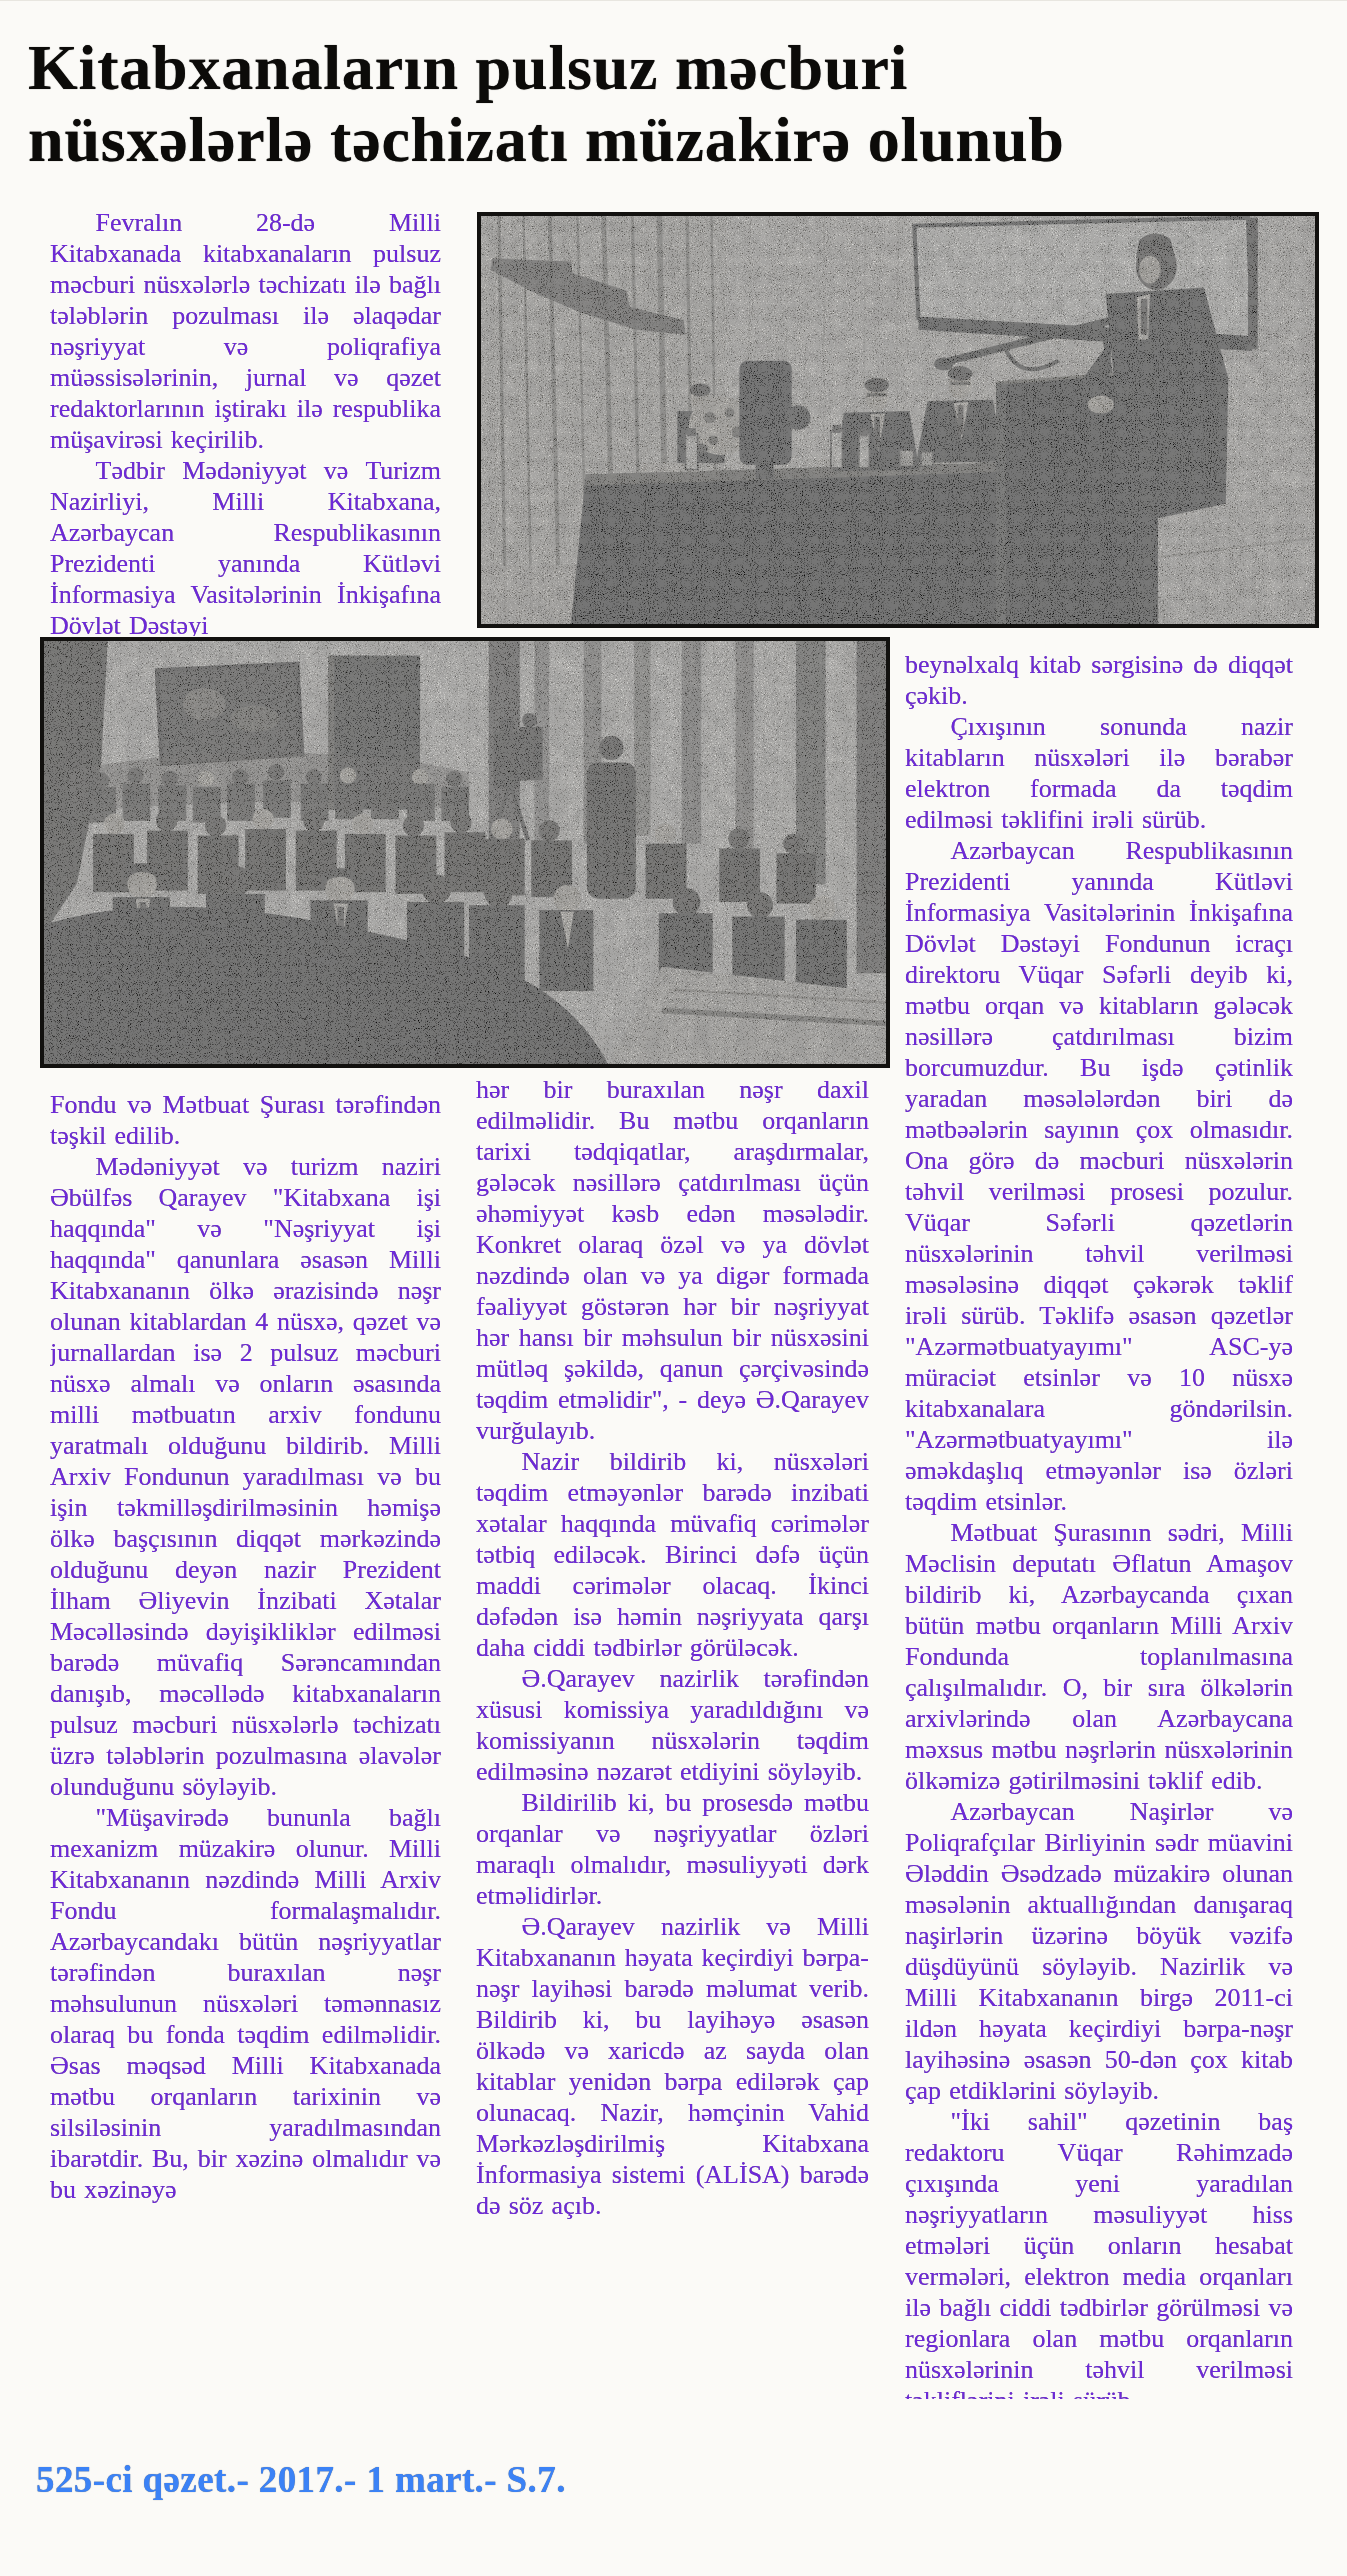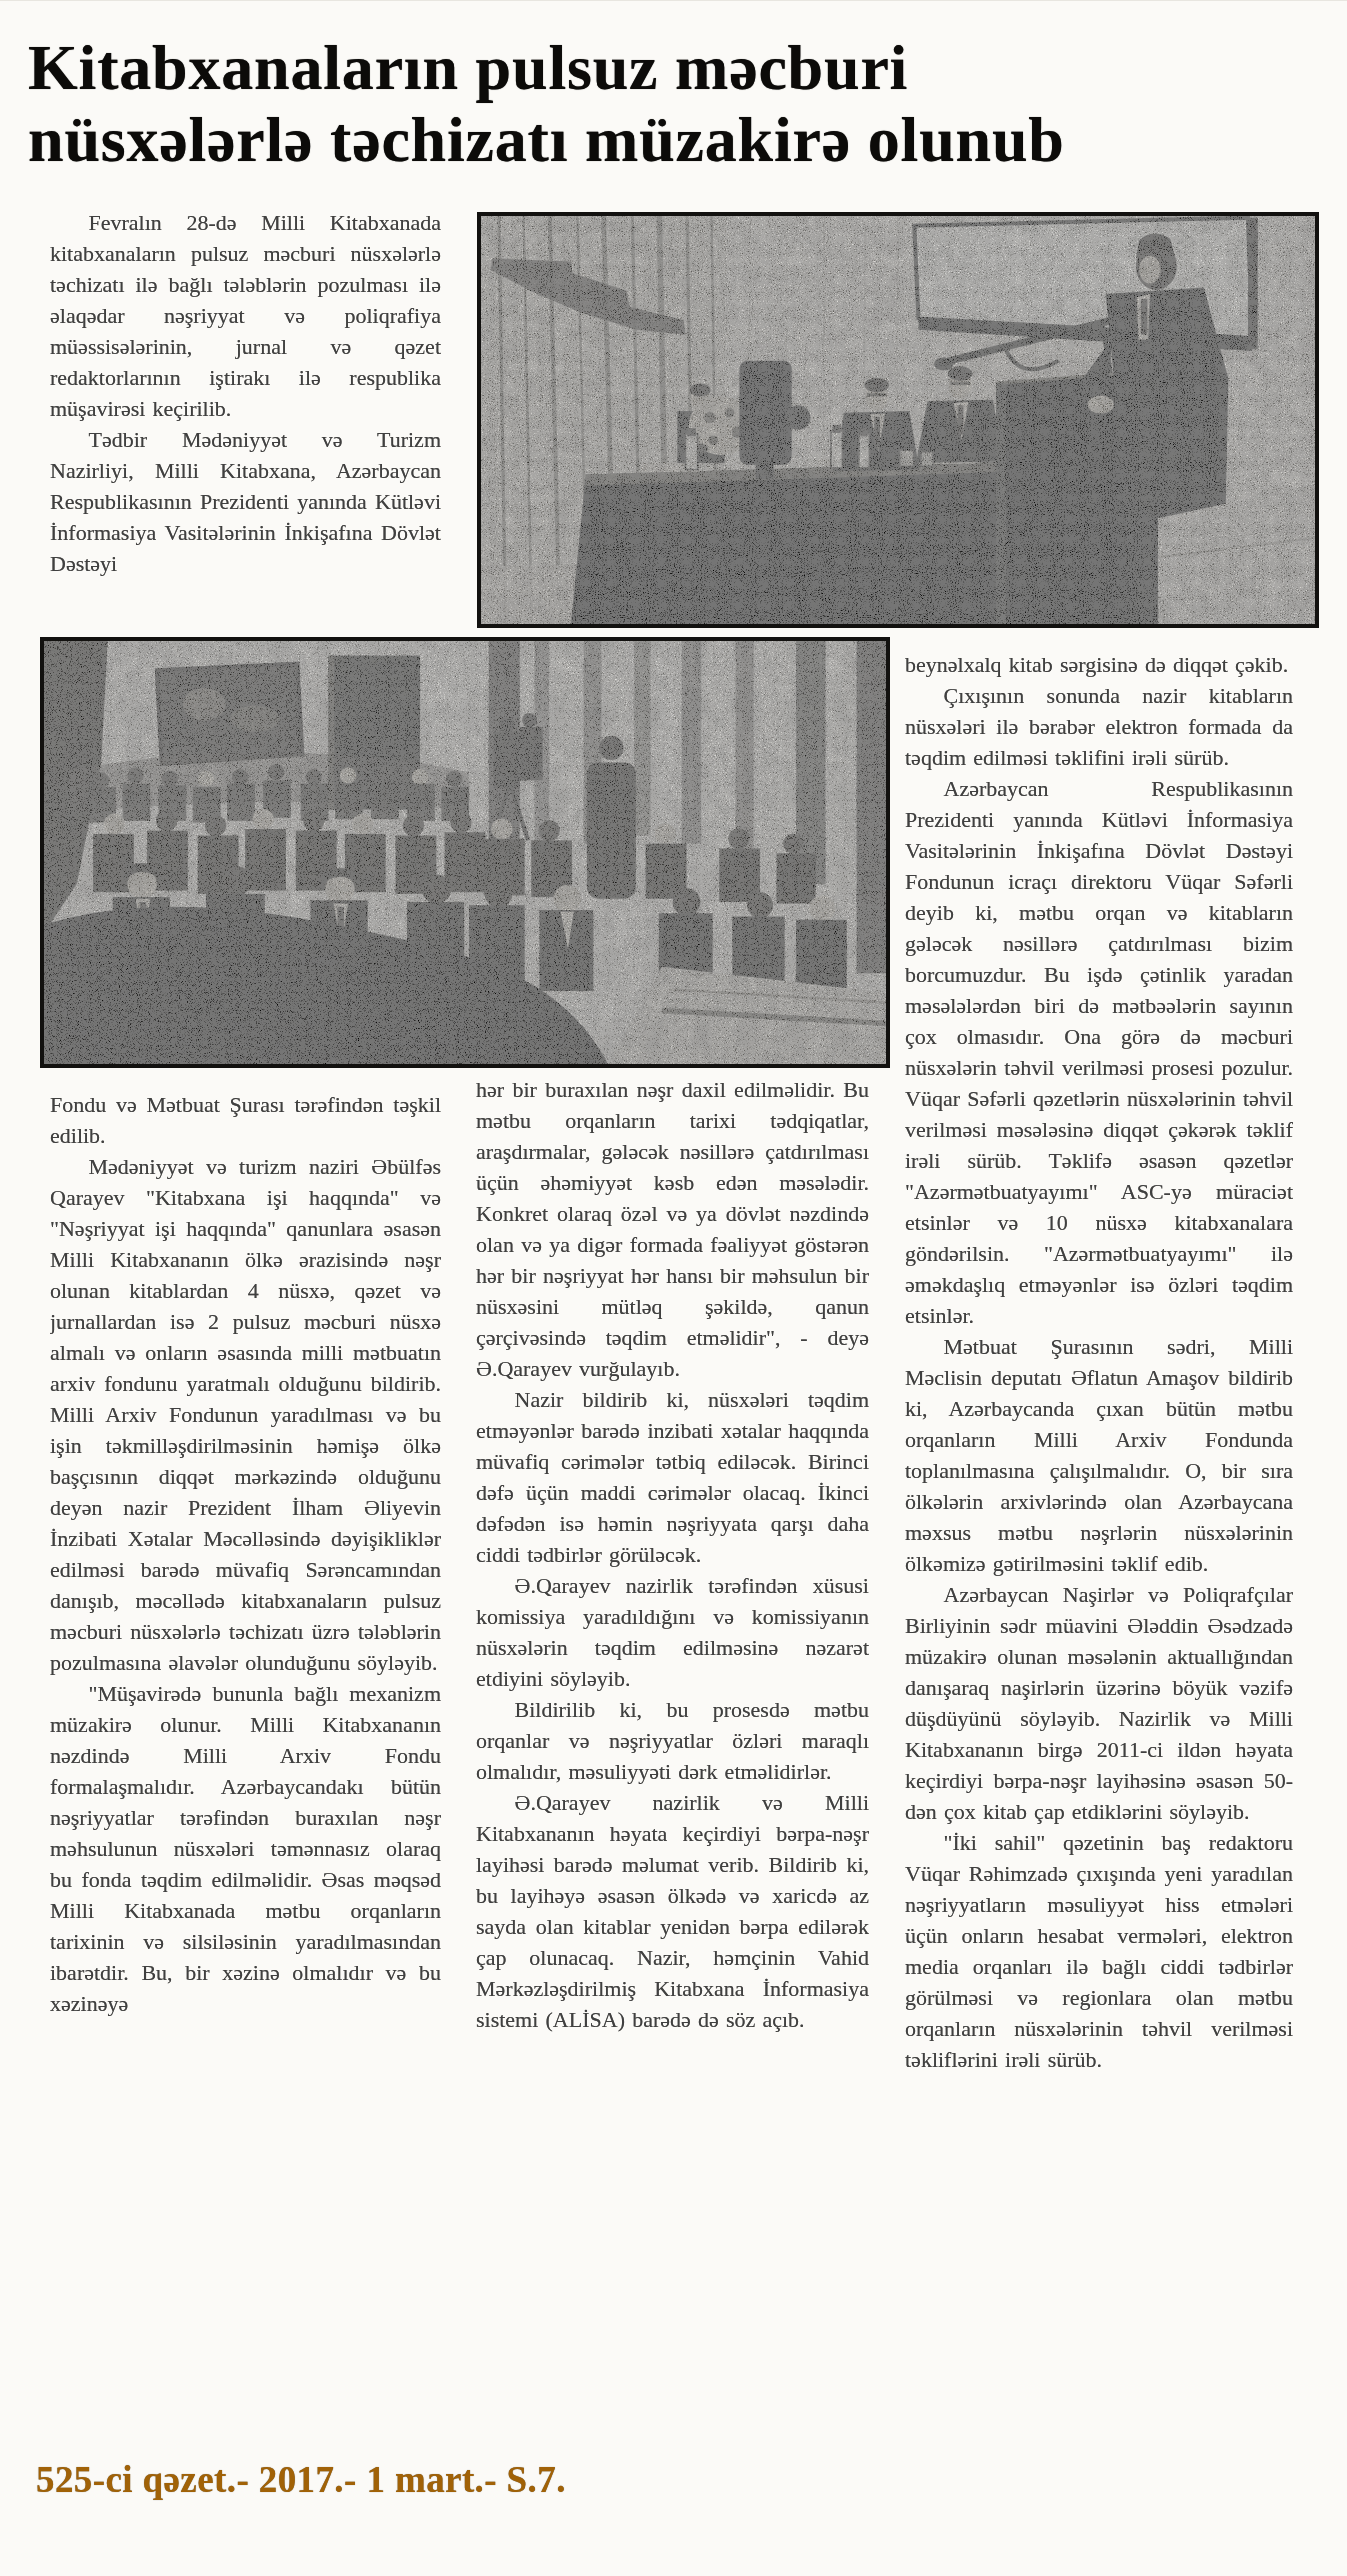--- a/index.html
+++ b/index.html
@@ -11,38 +11,38 @@
   .headline{
     position:absolute;left:28px;top:31px;margin:0;
     font-family:"Liberation Serif","DejaVu Serif",serif;
     font-weight:700;font-size:64px;line-height:72px;letter-spacing:0.8px;color:#0c0b09;
     text-shadow:0 0 0.8px rgba(10,10,8,.75);
     white-space:nowrap;
   }
   .headline span{display:block;}
   .col{
     position:absolute;text-align:justify;overflow:hidden;
-    font-size:22px;line-height:31px;word-spacing:1.7px;color:#404040;
+    font-size:26px;line-height:31px;word-spacing:1.7px;color:#6d28d9;
     text-shadow:0 0 0.5px rgba(35,33,28,.55);
   }
   .col p{margin:0;text-indent:1.75em;}
   .col p.cont{text-indent:0;}
   .col1top{left:50px;top:206px;width:391px;height:429px;}
   .col1bot{left:50px;top:1088px;width:391px;height:1295px;}
   .col2{left:476px;top:1073px;width:393px;height:1321px;}
   .col3{left:905px;top:648px;width:388px;height:1750px;}
   .photo{
     position:absolute;box-sizing:border-box;border:4.1px solid #12110f;background:#ddd9d1;
   }
   .photo svg{display:block;width:100%;height:100%;}
   .photo-a{left:477px;top:211px;width:842px;height:416px;}
   .photo-b{left:40px;top:636px;width:850px;height:431px;}
   .footer{
     position:absolute;left:36px;top:2460px;margin:0;
-    font-weight:700;font-size:37px;line-height:1;letter-spacing:0.4px;color:#a16207;
+    font-weight:700;font-size:37px;line-height:1;letter-spacing:0.4px;color:#3b82f6;
     font-family:"Liberation Serif","DejaVu Serif",serif;
     text-shadow:0 0 0.8px rgba(10,10,8,.6);
   }
 </style>
 </head>
 <body>
 
 <div class="page">
 
   <h1 class="headline">

